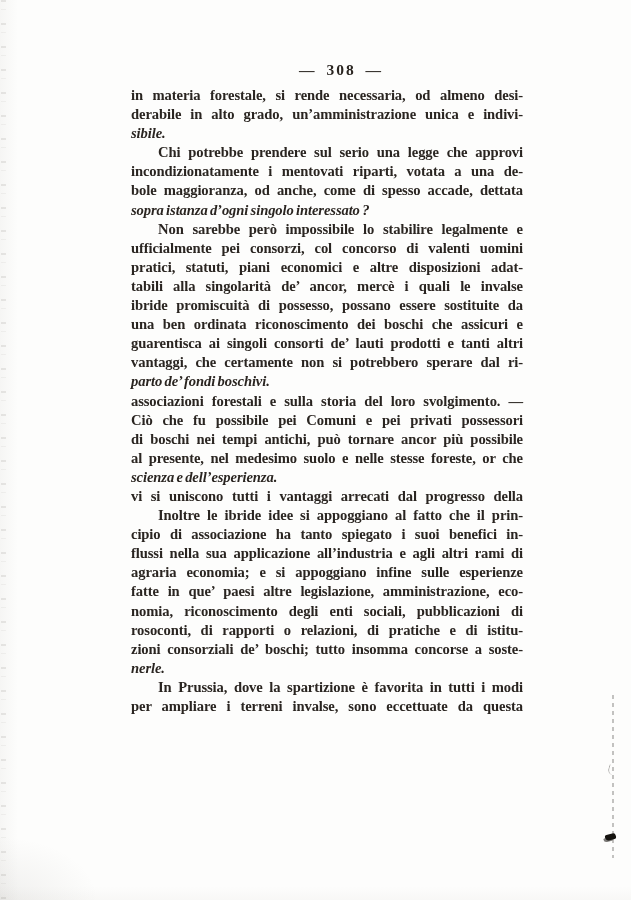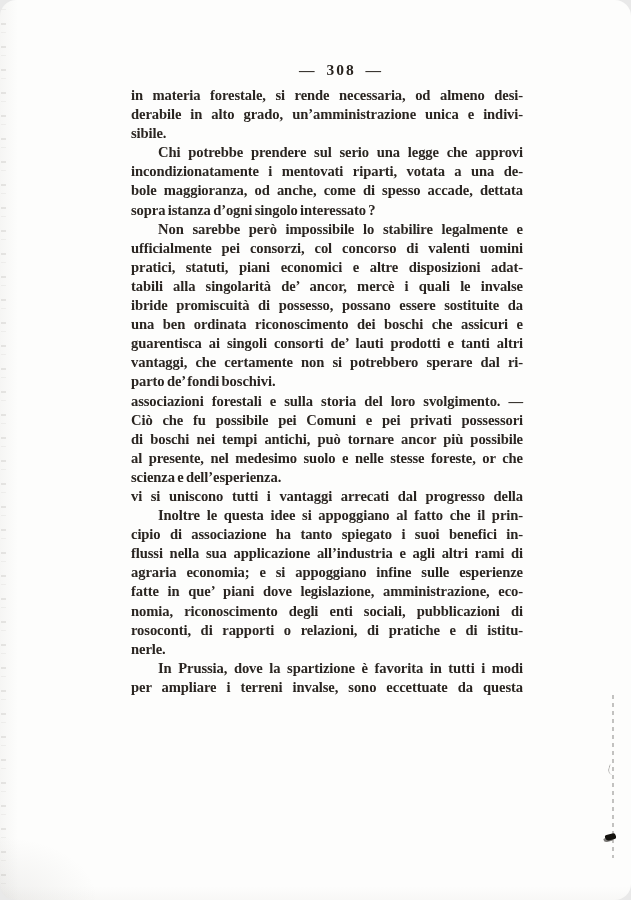--- a/index.html
+++ b/index.html
@@ -12,21 +12,20 @@
     width:631px;height:900px;
     margin:0 auto;
     background:
       radial-gradient(140px 90px at 0% 100%, rgba(120,115,108,0.10), rgba(0,0,0,0) 70%),
       linear-gradient(90deg, rgba(150,147,140,0.07) 0, rgba(0,0,0,0) 18px),
       linear-gradient(0deg, rgba(150,147,140,0.05) 0, rgba(0,0,0,0) 14px),
       var(--paper);
     overflow:hidden;
     font-family:"Liberation Serif", serif;
     color:var(--ink);
-    border-radius:16px;
   }
   .page-number{
     position:absolute;
     left:145px;top:61px;width:392px;
     text-align:center;
     font-size:15.5px;
     font-weight:600;
     letter-spacing:2px;
     word-spacing:4px;
     color:var(--ink);
@@ -41,21 +40,21 @@
     height:19.1px;
     font-weight:600;
     letter-spacing:-0.1px;
     word-spacing:-1.2px;
     text-align:justify;
     text-align-last:justify;
     white-space:normal;
     color:var(--ink);
   }
   .line.indent{ text-indent:27px; }
-  .line.last{ text-align:left; text-align-last:left; }
+  .line.last{ text-align:left; text-align-last:left;font-style:italic; }
   
   .left-edge-marks{
     position:absolute;
     left:1px;top:0;width:5px;height:900px;
     background:repeating-linear-gradient(
       180deg,
       rgba(110,105,98,0.28) 0 2px,
       rgba(0,0,0,0) 2px 9px,
       rgba(110,105,98,0.14) 9px 10px,
       rgba(0,0,0,0) 10px 23px);
@@ -112,27 +111,28 @@
       <div class="line">una ben ordinata riconoscimento dei boschi che assicuri e</div>
       <div class="line">guarentisca ai singoli consorti de’ lauti prodotti e tanti altri</div>
       <div class="line">vantaggi, che certamente non si potrebbero sperare dal ri-</div>
       <div class="line last">parto de’ fondi boschivi.</div>
       <div class="line">associazioni forestali e sulla storia del loro svolgimento. —</div>
       <div class="line">Ciò che fu possibile pei Comuni e pei privati possessori</div>
       <div class="line">di boschi nei tempi antichi, può tornare ancor più possibile</div>
       <div class="line">al presente, nel medesimo suolo e nelle stesse foreste, or che</div>
       <div class="line last">scienza e dell’esperienza.</div>
       <div class="line">vi si uniscono tutti i vantaggi arrecati dal progresso della</div>
-      <div class="line indent">Inoltre le questa idee si appoggiano al fatto che il prin-</div>
+      <div class="line indent">Inoltre le ibride idee si appoggiano al fatto che il prin-</div>
       <div class="line">cipio di associazione ha tanto spiegato i suoi benefici in-</div>
       <div class="line">flussi nella sua applicazione all’industria e agli altri rami di</div>
       <div class="line">agraria economia; e si appoggiano infine sulle esperienze</div>
-      <div class="line">fatte in que’ piani dove legislazione, amministrazione, eco-</div>
+      <div class="line">fatte in que’ paesi altre legislazione, amministrazione, eco-</div>
       <div class="line">nomia, riconoscimento degli enti sociali, pubblicazioni di</div>
       <div class="line">rosoconti, di rapporti o relazioni, di pratiche e di istitu-</div>
+      <div class="line">zioni consorziali de’ boschi; tutto insomma concorse a soste-</div>
       <div class="line last">nerle.</div>
       <div class="line indent">In Prussia, dove la spartizione è favorita in tutti i modi</div>
       <div class="line">per ampliare i terreni invalse, sono eccettuate da questa</div>
     </div>
   <div class="right-crease-line"></div>
   <div class="right-crease-kink"></div>
   <div class="ink-spot"></div>
 </div>
 
 </body></html>

